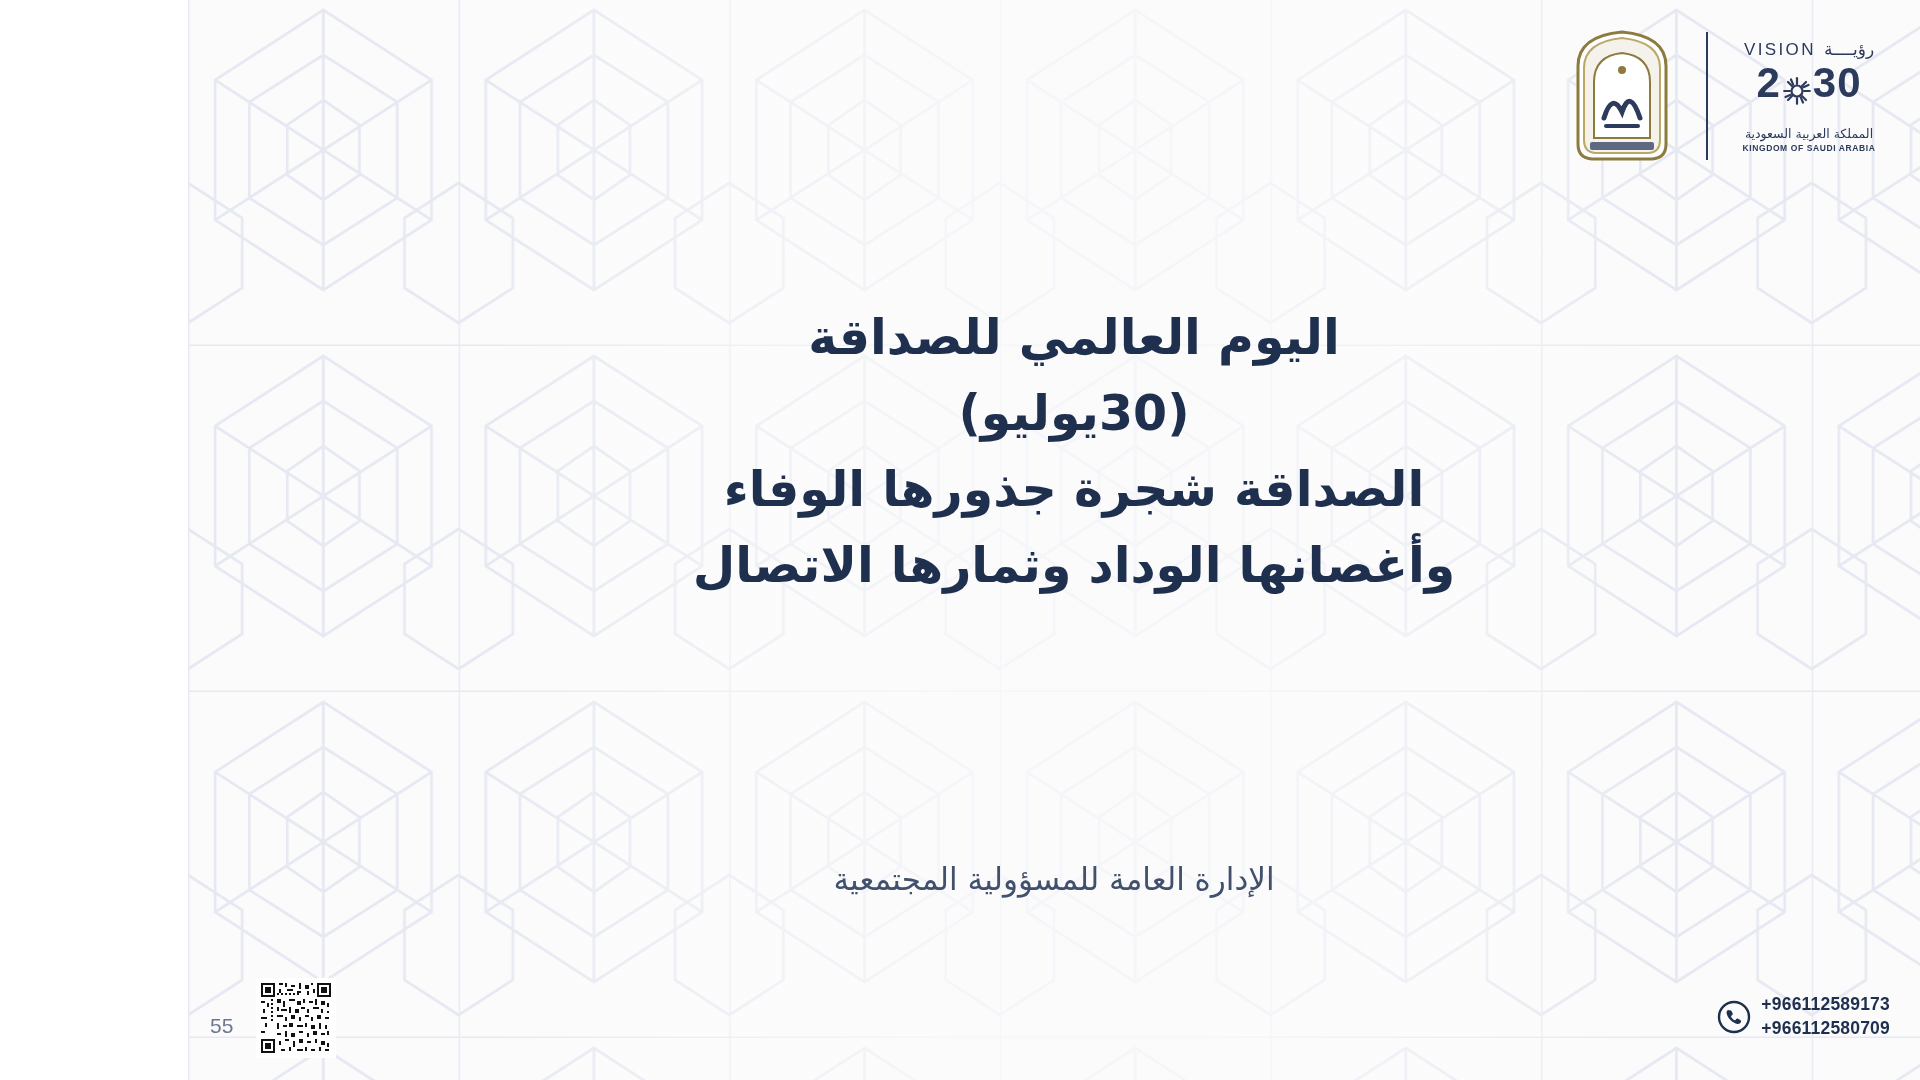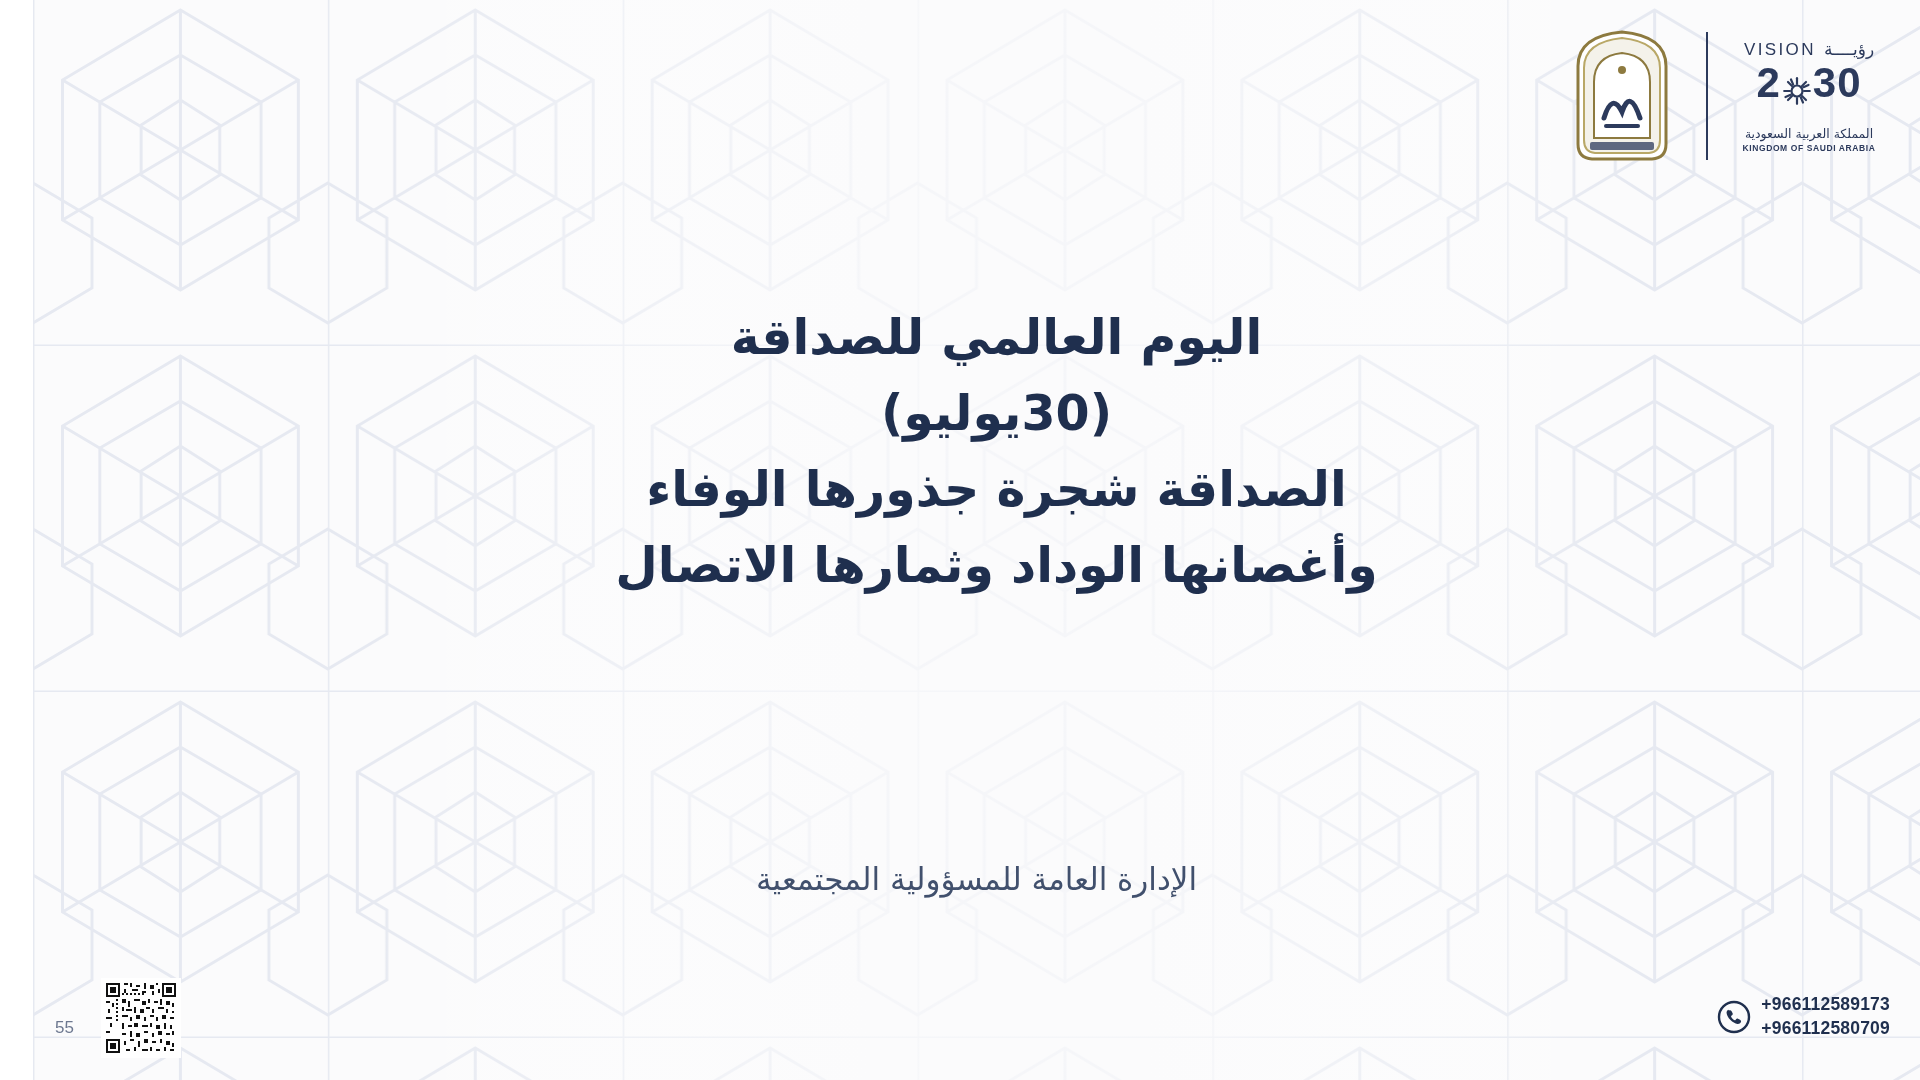--- a/index.html
+++ b/index.html
@@ -10,21 +10,21 @@
   body {
     width: 1920px;
     height: 1080px;
     overflow: hidden;
     font-family: "DejaVu Sans", "Liberation Sans", sans-serif;
   }
 
   
   .slide {
     position: relative;
-    width: 1887px;
+    width: 1732px;
     height: 1080px;
     background: #bef264;
     overflow: hidden;
   }
 
   
   .bg-pattern {
     position: absolute;
     inset: 0;
     pointer-events: none;
@@ -154,21 +154,21 @@
     line-height: 1.6;
     color: #41506d;
     font-weight: normal;
   }
 
   
   .slide-number {
     position: absolute;
     left: 22px;
     bottom: 42px;
-    font-size: 17px;
+    font-size: 21px;
     color: #6d7890;
     font-family: "Liberation Sans", sans-serif;
     direction: ltr;
   }
   .qr-code {
     position: absolute;
     left: 68px;
     bottom: 22px;
     width: 80px;
     height: 80px;

